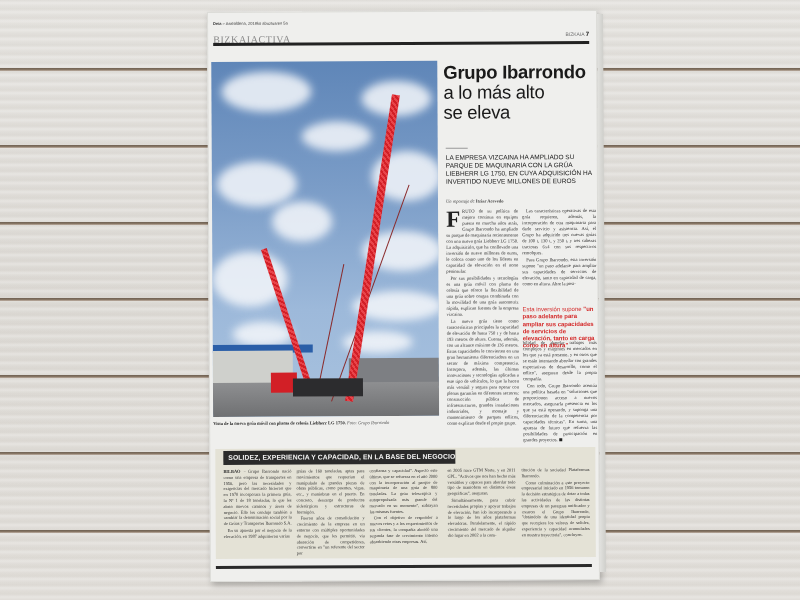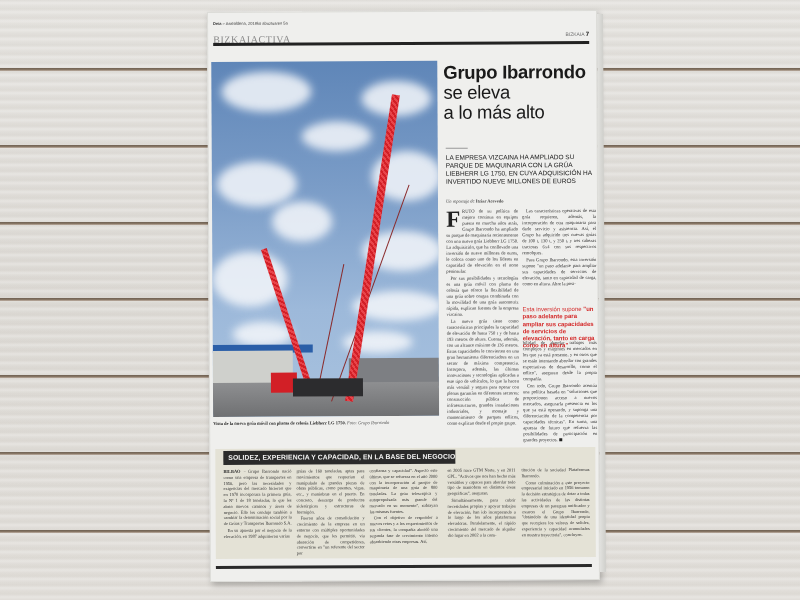--- a/index.html
+++ b/index.html
@@ -175,22 +175,22 @@
     <div class="crane-red"></div>
     <div class="crane-base"></div>
   </div>
   <div class="caption">
     <span style="font-weight:bold;font-style:normal;color:#222">Vista de la nueva grúa móvil con pluma de celosía Liebherr LG 1750.</span>
     <span>Foto: Grupo Ibarrondo</span>
   </div>
 
   <div class="headline">
     <div class="h1">Grupo Ibarrondo</div>
+    <div class="h2">a lo más alto</div>
     <div class="h2">se eleva</div>
-    <div class="h2">a lo más alto</div>
   </div>
   <div class="deck-rule"></div>
   <div class="deck">La empresa vizcaina ha ampliado su parque de maquinaria con la grúa Liebherr LG 1750, en cuya adquisición ha invertido nueve millones de euros</div>
   <div class="byline">
     <span>Un reportaje de </span><b>Itziar Acevedo</b>
   </div>
 
   <div class="col" style="left:238px;top:198px;width:72px;">
     <p style="text-indent:0"><span class="dropcap">F</span><span>RUTO de su política de mejora continua en equipos puesta en marcha años atrás, Grupo Ibarrondo ha ampliado su parque de maquinaria recientemente con una nueva grúa Liebherr LG 1750. La adquisición, que ha conllevado una inversión de nueve millones de euros, le coloca como uno de los líderes en capacidad de elevación en el norte peninsular.</span></p>
     <p>Por sus posibilidades y tecnologías es una grúa móvil con pluma de celosía que ofrece la flexibilidad de una grúa sobre orugas combinada con la movilidad de una grúa automotriz rápida, explican fuentes de la empresa vizcaina.</p>

